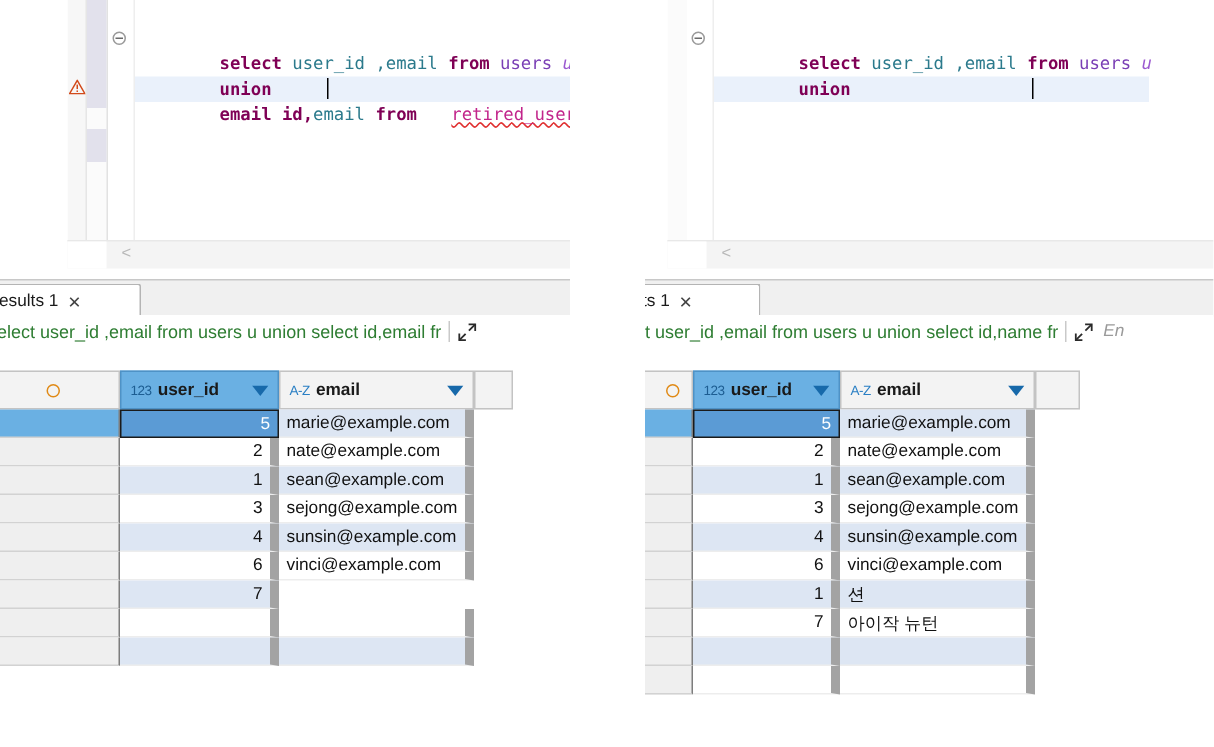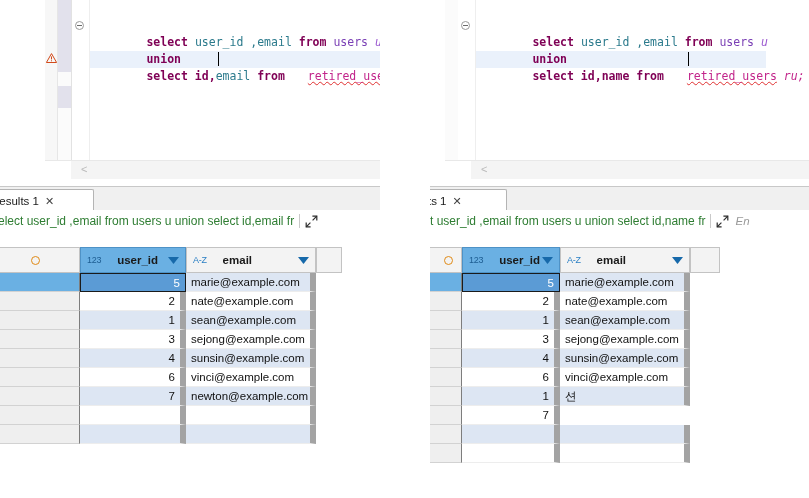--- a/index.html
+++ b/index.html
@@ -57,21 +57,21 @@
   .qsep{width:1px;height:14px;background:#c9c9c9;margin:0 5px;}
   .qmax{position:relative;width:13px;height:13px;}
   .qen{font-size:11.5px;color:#9a9a9a;font-style:italic;margin-left:6px;}
 
   
   .grid{position:absolute;font-size:11.5px;color:#111;}
   .hdr{position:absolute;height:26px;}
   .hcell{position:absolute;top:0;height:26px;box-sizing:border-box;
          border:1px solid #c3c3c3;display:flex;align-items:center;padding:0 6px;background:#f3f3f3;}
   .hcell.sel{background:#6ab0e3;border-color:#4e92c6;}
-  .hcell .tico{font-size:9px;color:#2a7fc4;margin-right:16px;letter-spacing:-0.3px;}
+  .hcell .tico{font-size:9px;color:#2a7fc4;margin-right:4px;letter-spacing:-0.3px;}
   .hcell.sel .tico{color:#1d5d92;}
   .hcell .hname{font-weight:bold;font-size:11.5px;color:#1a1a1a;}
   .hcell .hcaret{margin-left:auto;}
   .hrowno{position:absolute;top:0;height:26px;box-sizing:border-box;background:#f3f3f3;
           border:1px solid #c3c3c3;display:flex;align-items:center;justify-content:center;}
   .circ{width:9px;height:9px;border:1.6px solid #e08a16;border-radius:50%;box-sizing:border-box;}
 
   .row{position:absolute;height:19px;}
   .cell{position:absolute;top:0;height:19px;box-sizing:border-box;border-right:6px solid #a3a3a3;
         border-bottom:1px solid #ededed;display:flex;align-items:center;padding:0 5px;overflow:hidden;white-space:nowrap;}
@@ -110,21 +110,21 @@
 
       <div class="hl-line" style="left:45px;top:51px;width:290px;"></div>
 
       <div class="ln" style="left:46px;top:17px;">
         <span class="k">select</span> <span class="col">user_id ,email</span> <span class="k">from</span> <span class="tbl">users</span> <span class="alias">u</span>
       </div>
       <div class="ln" style="left:46px;top:34px;">
         <span class="k">union</span>
       </div>
       <div class="ln" style="left:46px;top:51px;">
-        <span class="k">select id,</span><span class="col">email</span><span class="k"> from</span> <span class="err squig">retired_users</span> 
+        <span class="k">email id,</span><span class="col">email</span><span class="k"> from</span> <span class="err squig">retired_users</span> 
       </div>
       <div class="caret" style="left:173px;top:52px;"></div>
     </div>
 
     <div class="ed-hscroll" style="left:45px;top:160px;width:335px;">
       <div class="thumbgap"></div>
       <span class="arrow" style="left:36px;">&lt;</span>
     </div>
 
     <div class="tabstrip" style="left:0;top:186px;width:380px;">
@@ -202,21 +202,20 @@
           </div>
           <div class="row" style="left: 0px; top: 121px; width: 340px;">
             <div class="rowno" style="left: -10px; width: 90px;">6</div>
             <div class="cell num plain" style="left: 80px; width: 106px;">6</div>
             <div class="cell plain" style="left: 186px; width: 130px;">vinci@example.com</div>
             <div class="cell plain" style="left: 316px; width: 24px; border-right: none; border-bottom: none; background: transparent;"></div>
           </div>
           <div class="row" style="left: 0px; top: 140px; width: 340px;">
             <div class="rowno" style="left: -10px; width: 90px;">7</div>
             <div class="cell num alt" style="left: 80px; width: 106px;">7</div>
-            <div class="cell alt" style="left: 186px; width: 130px;">newton@example.com</div>
             <div class="cell plain" style="left: 316px; width: 24px; border-right: none; border-bottom: none; background: transparent;"></div>
           </div>
           <div class="row" style="left: 0px; top: 159px; width: 340px;">
             <div class="rowno" style="left: -10px; width: 90px;"></div>
             <div class="cell num plain" style="left: 80px; width: 106px;"></div>
             <div class="cell plain" style="left: 186px; width: 130px;"></div>
             <div class="cell plain" style="left: 316px; width: 24px; border-right: none; border-bottom: none; background: transparent;"></div>
           </div>
           <div class="row" style="left: 0px; top: 178px; width: 340px;">
             <div class="rowno" style="left: -10px; width: 90px;"></div>
@@ -238,23 +237,20 @@
 
       <div class="fold-icon" style="left:16px;top:21px;"></div>
 
       <div class="hl-line" style="left:31px;top:51px;width:290px;"></div>
 
       <div class="ln" style="left:32px;top:17px;">
         <span class="k">select</span> <span class="col">user_id ,email</span> <span class="k">from</span> <span class="tbl">users</span> <span class="alias">u</span>
       </div>
       <div class="ln" style="left:32px;top:34px;">
         <span class="k">union</span>
-      </div>
-      <div class="ln" style="left:32px;top:51px;">
-        <span class="k">select id,name from</span> <span class="err squig">retired_users</span> <span class="erri">ru;</span>
       </div>
       <div class="caret" style="left:243px;top:52px;"></div>
     </div>
 
     <div class="ed-hscroll" style="left:15px;top:160px;width:364px;">
       <div class="thumbgap"></div>
       <span class="arrow" style="left:36px;">&lt;</span>
     </div>
 
     <div class="tabstrip" style="left:0;top:186px;width:379px;">
@@ -339,20 +335,21 @@
           </div>
           <div class="row" style="left: 0px; top: 140px; width: 290px;">
             <div class="rowno" style="left: -30px; width: 62px;"></div>
             <div class="cell num alt" style="left: 32px; width: 98px;">1</div>
             <div class="cell alt" style="left: 130px; width: 130px;">션</div>
             <div class="cell plain" style="left: 260px; width: 30px; border-right: none; border-bottom: none; background: transparent;"></div>
           </div>
           <div class="row" style="left: 0px; top: 159px; width: 290px;">
             <div class="rowno" style="left: -30px; width: 62px;"></div>
             <div class="cell num plain" style="left: 32px; width: 98px;">7</div>
+            <div class="cell plain" style="left: 130px; width: 130px;">아이작 뉴턴</div>
             <div class="cell plain" style="left: 260px; width: 30px; border-right: none; border-bottom: none; background: transparent;"></div>
           </div>
           <div class="row" style="left: 0px; top: 178px; width: 290px;">
             <div class="rowno" style="left: -30px; width: 62px;"></div>
             <div class="cell num alt" style="left: 32px; width: 98px;"></div>
             <div class="cell alt" style="left: 130px; width: 130px;"></div>
             <div class="cell plain" style="left: 260px; width: 30px; border-right: none; border-bottom: none; background: transparent;"></div>
           </div>
           <div class="row" style="left: 0px; top: 197px; width: 290px;">
             <div class="rowno" style="left: -30px; width: 62px;"></div>

